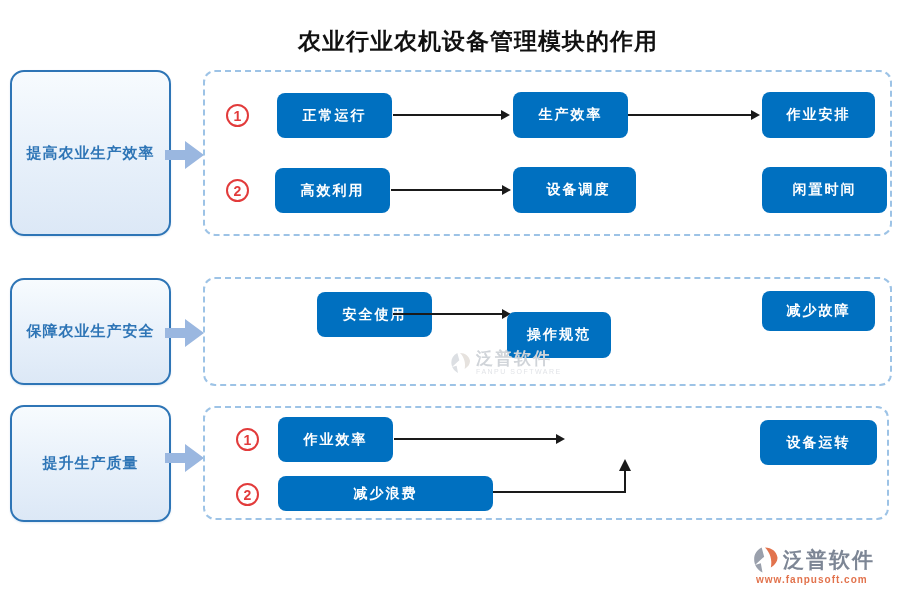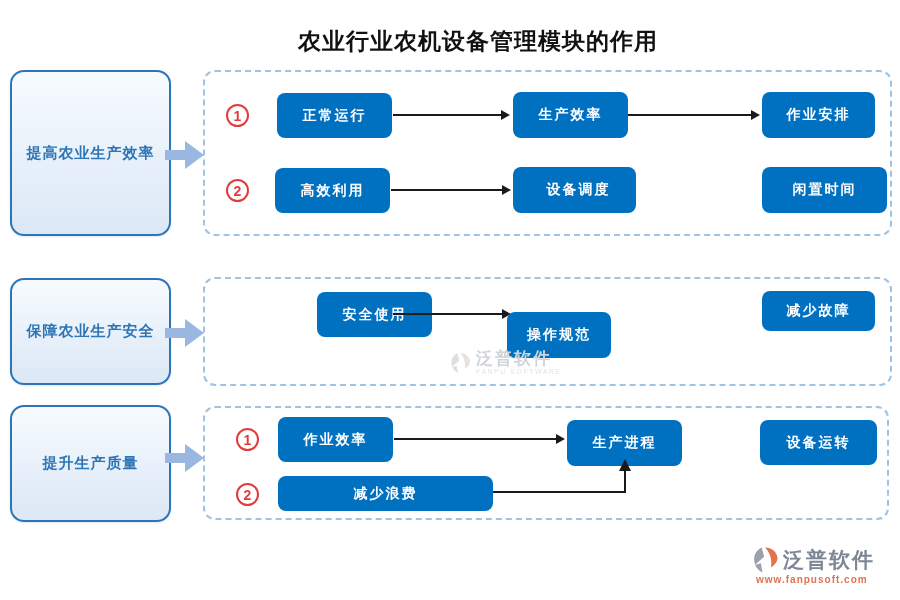--- a/index.html
+++ b/index.html
@@ -72,21 +72,20 @@
   <div class="btn" style="left:762px;top:167px;width:125px;height:46px;">闲置时间</div>
 
   <div class="btn" style="left:277px;top:292px;width:115px;height:45px;margin-left:40px;">安全使用</div>
   <div class="arrow" style="left:393px;top:313px;width:110px;"></div>
   <div class="btn" style="left:507px;top:291px;width:104px;height:46px;margin-top:21px;">操作规范</div>
   <div class="btn" style="left:762px;top:291px;width:113px;height:40px;">减少故障</div>
 
   <div class="num" style="left:236px;top:428px;">1</div>
   <div class="btn" style="left:278px;top:417px;width:115px;height:45px;">作业效率</div>
   <div class="arrow" style="left:394px;top:438px;width:163px;"></div>
-  <div class="btn" style="left:567px;top:420px;width:115px;height:46px;">生产进程</div>
   <div class="btn" style="left:760px;top:420px;width:117px;height:45px;">设备运转</div>
 
   <div class="num" style="left:236px;top:483px;">2</div>
   <div class="btn" style="left:278px;top:476px;width:215px;height:35px;">减少浪费</div>
   <svg style="position:absolute;left:488px;top:458px;" width="150" height="40" viewBox="0 0 150 40">
     <path d="M5 34 H137 V12" fill="none" stroke="#1a1a1a" stroke-width="2"></path>
     <polygon points="131,13 143,13 137,1" fill="#1a1a1a"></polygon>
   </svg>
 
   <div class="watermark">

